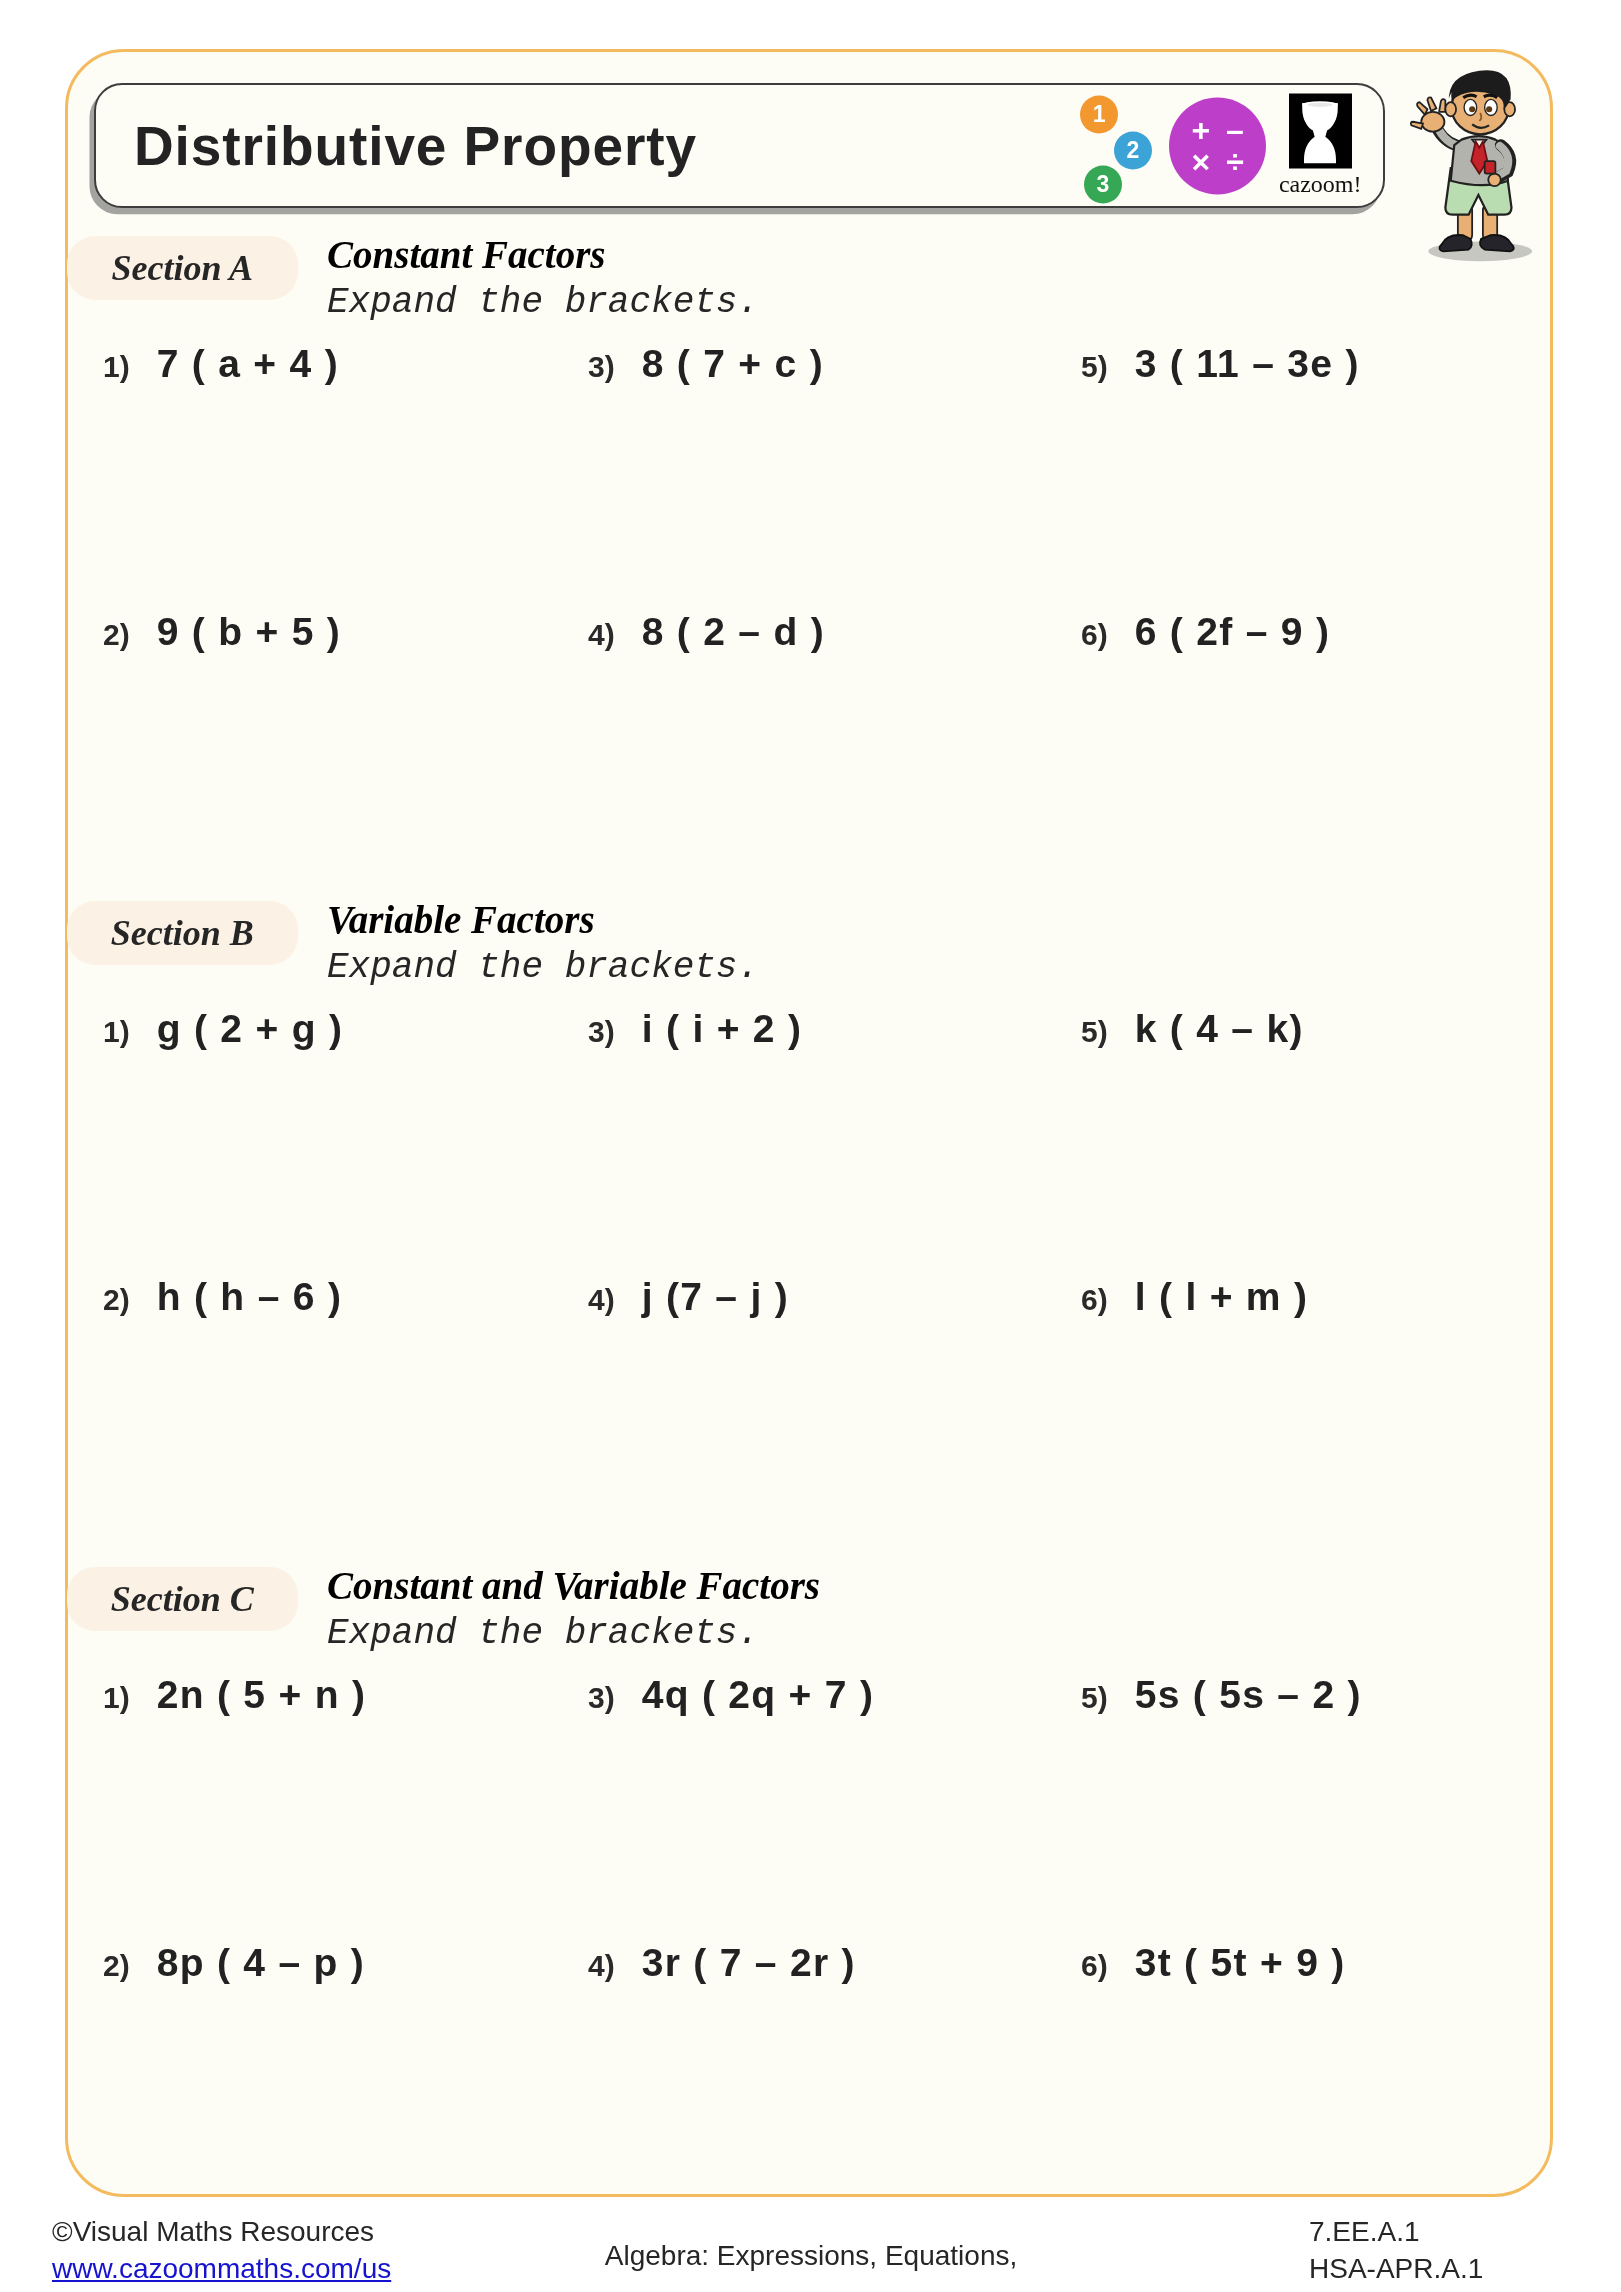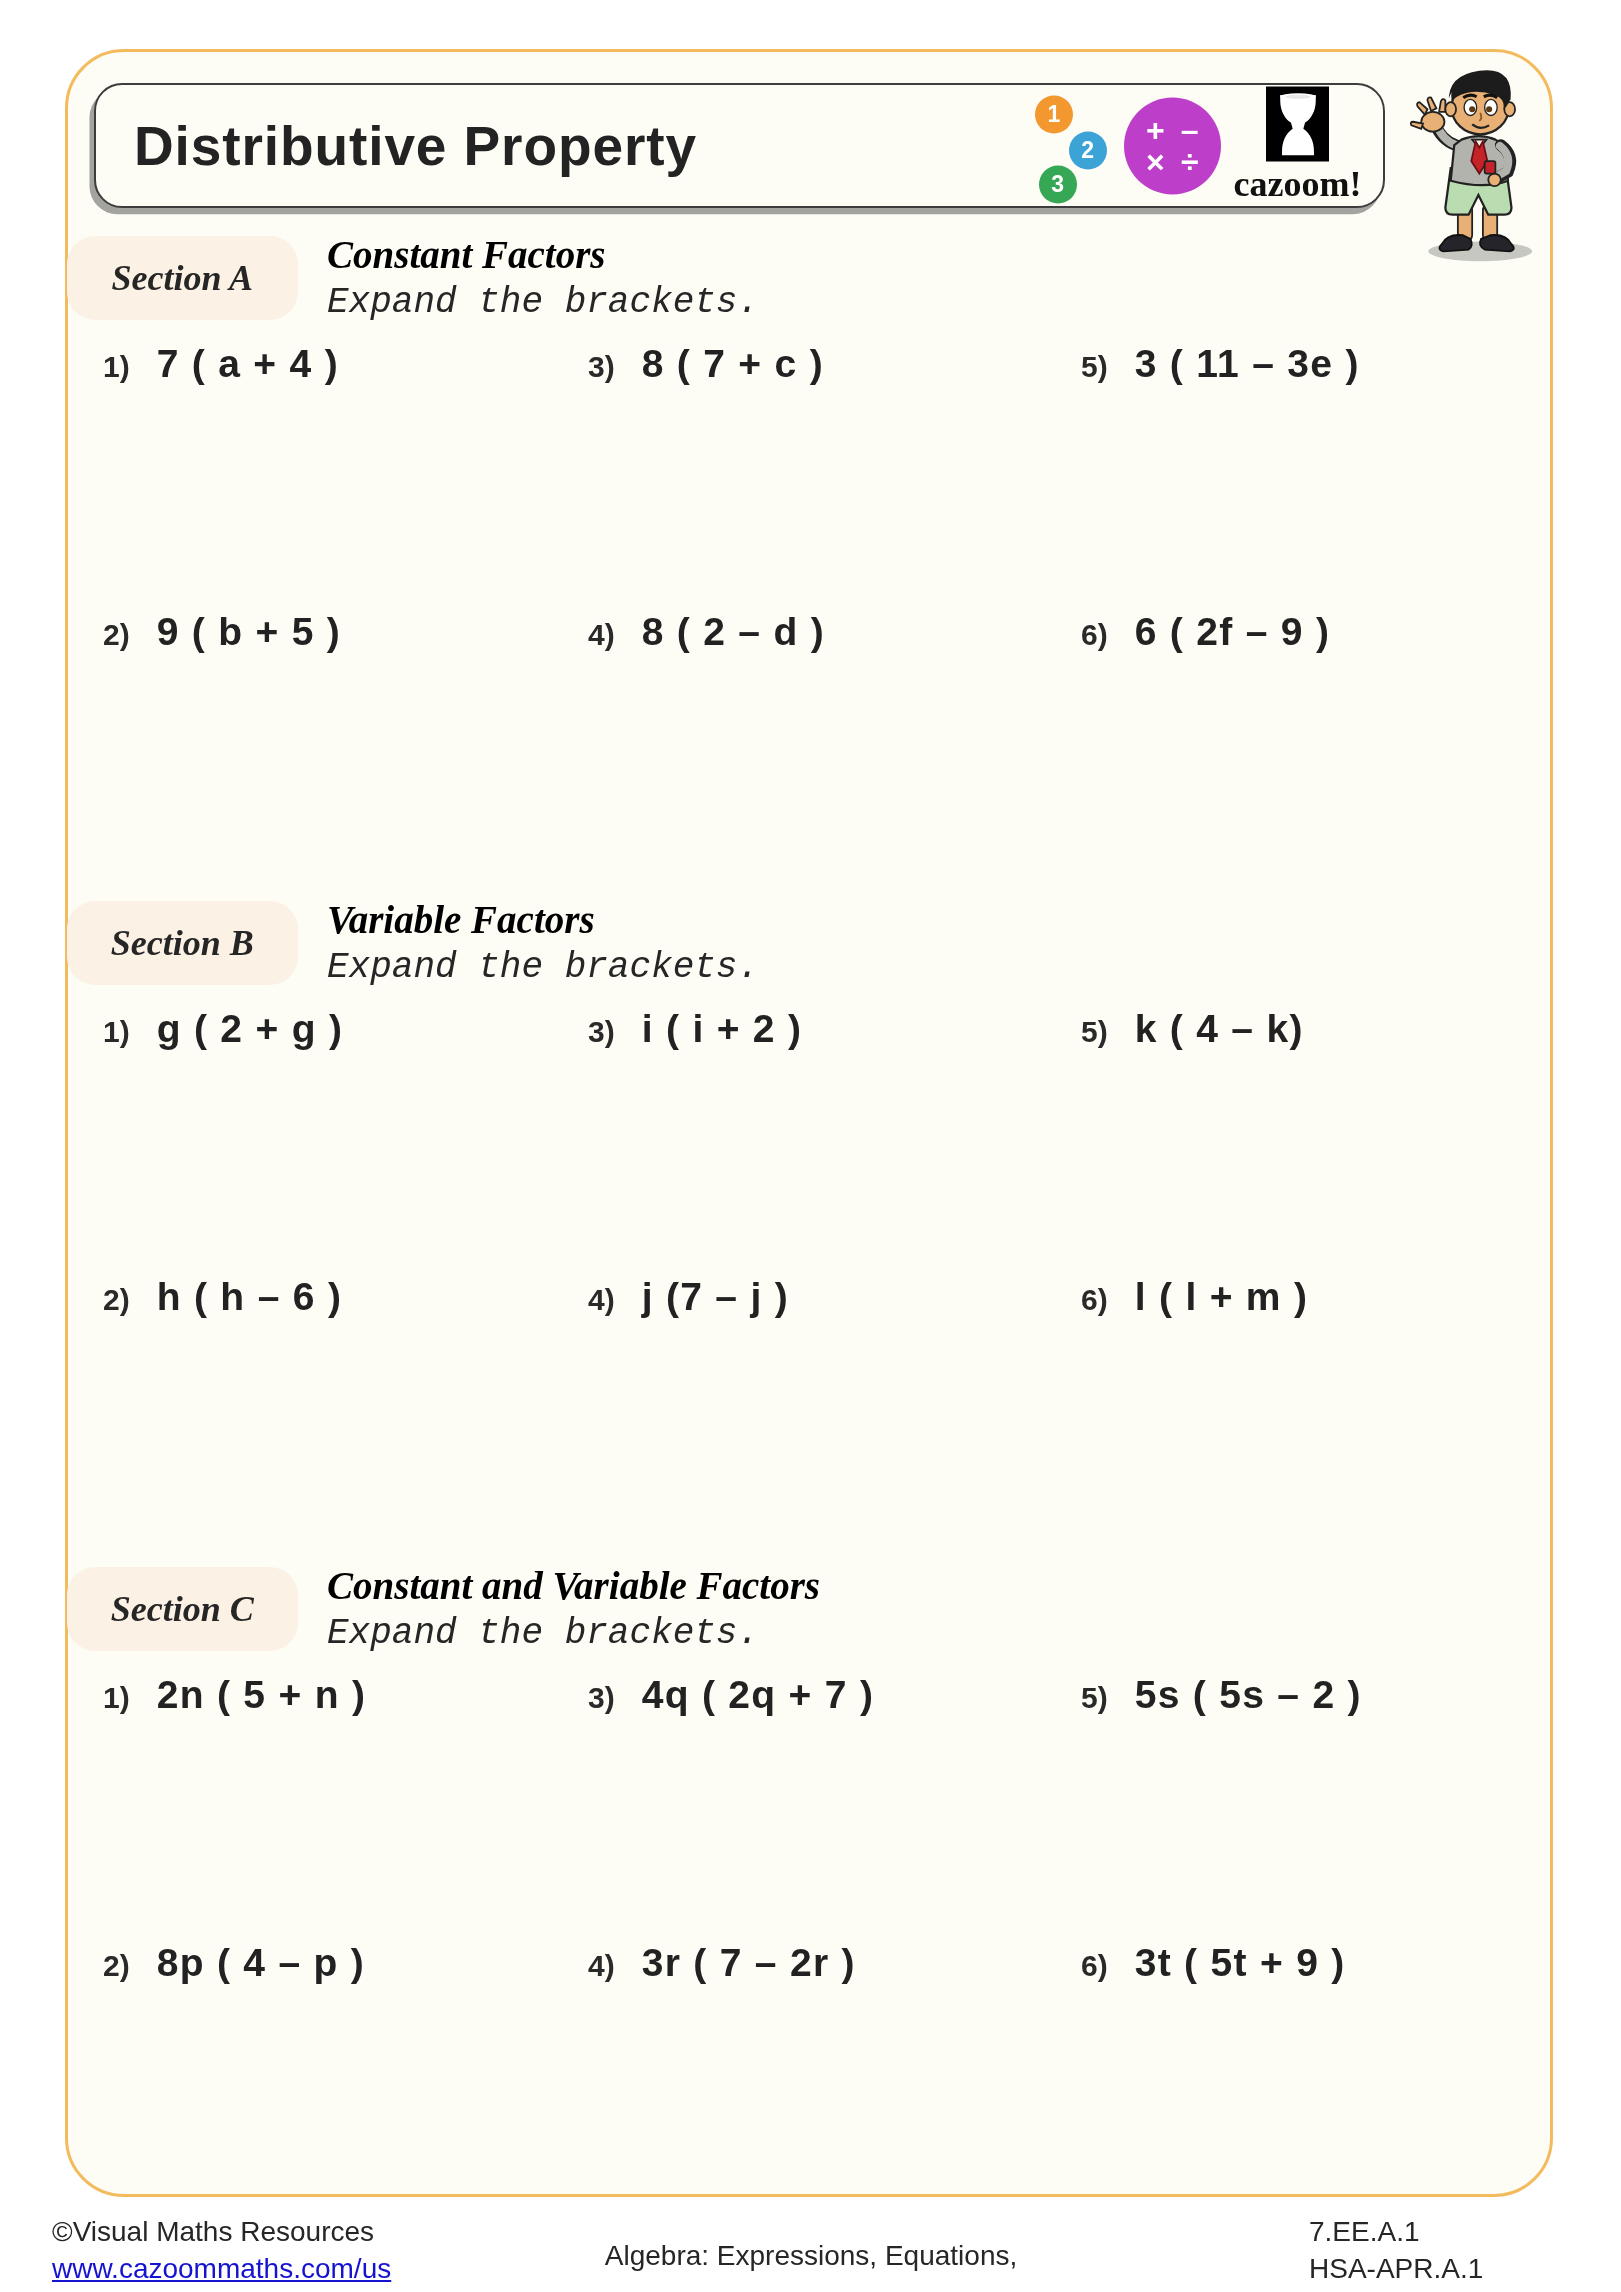--- a/index.html
+++ b/index.html
@@ -24,30 +24,30 @@
            color:#fff; font-weight:bold; font-size:23px; }
   .badge.b1 { background:#f2982f; left:5.4px;  top:7.2px; }
   .badge.b2 { background:#3ba3d6; left:39px; top:43px; }
   .badge.b3 { background:#35a755; left:9px; top:77px; }
   .ops-circle { width:97px; height:97px; border-radius:50%; background:#bd3fc9;
                 display:grid; grid-template-columns:1fr 1fr; grid-template-rows:1fr 1fr;
                 align-items:center; justify-items:center; padding:16px 14.3px; }
   .ops-circle span { color:#fff; font-weight:bold; font-size:32px; line-height:1; }
   .cazoom { display:flex; flex-direction:column; align-items:center; }
   .drum-box { width:63px; height:75px; background:#000; display:flex; align-items:center; justify-content:center; }
-  .cazoom-word { font-family:"Liberation Serif",serif; font-weight:bold; font-size:36px;
+  .cazoom-word { font-family:"Liberation Serif",serif; font-weight:normal; font-size:24px;
                  color:#111; margin-top:1.8px; letter-spacing:0px; }
 
   
   .mascot { position:absolute; left:1395px; top:61px; width:157px; height:210px; }
 
   
   .section { position:absolute; left:65px; width:1488px; }
   .sec-a { top:236px; }  .sec-b { top:901px; }  .sec-c { top:1567px; }
-  .sec-label { position:absolute; left:1.8px; top:0; width:231px; height:84px;
+  .sec-label { position:absolute; left:1.8px; top:0; width:231px; height:64px;
                background:#fbf2e5; border-radius:28px;
                display:flex; align-items:center; justify-content:center;
                font-family:"Liberation Serif",serif; font-style:italic; font-weight:bold;
                font-size:36px; color:#262626; }
   .sec-title { position:absolute; left:262px; top:-3.6px; font-family:"Liberation Serif",serif;
                font-style:italic; font-weight:bold; font-size:39px; color:#000000; }
   .sec-instruction { position:absolute; left:262px; top:30px; font-family:Liberation Mono, monospace;
                font-style:italic; font-size:36px; color:#262626;margin-top:16px; }
   .prow { position:absolute; left:0; width:100%; height:54px; }
   .row1 { top:106px; }  .row2 { top:374px; }

